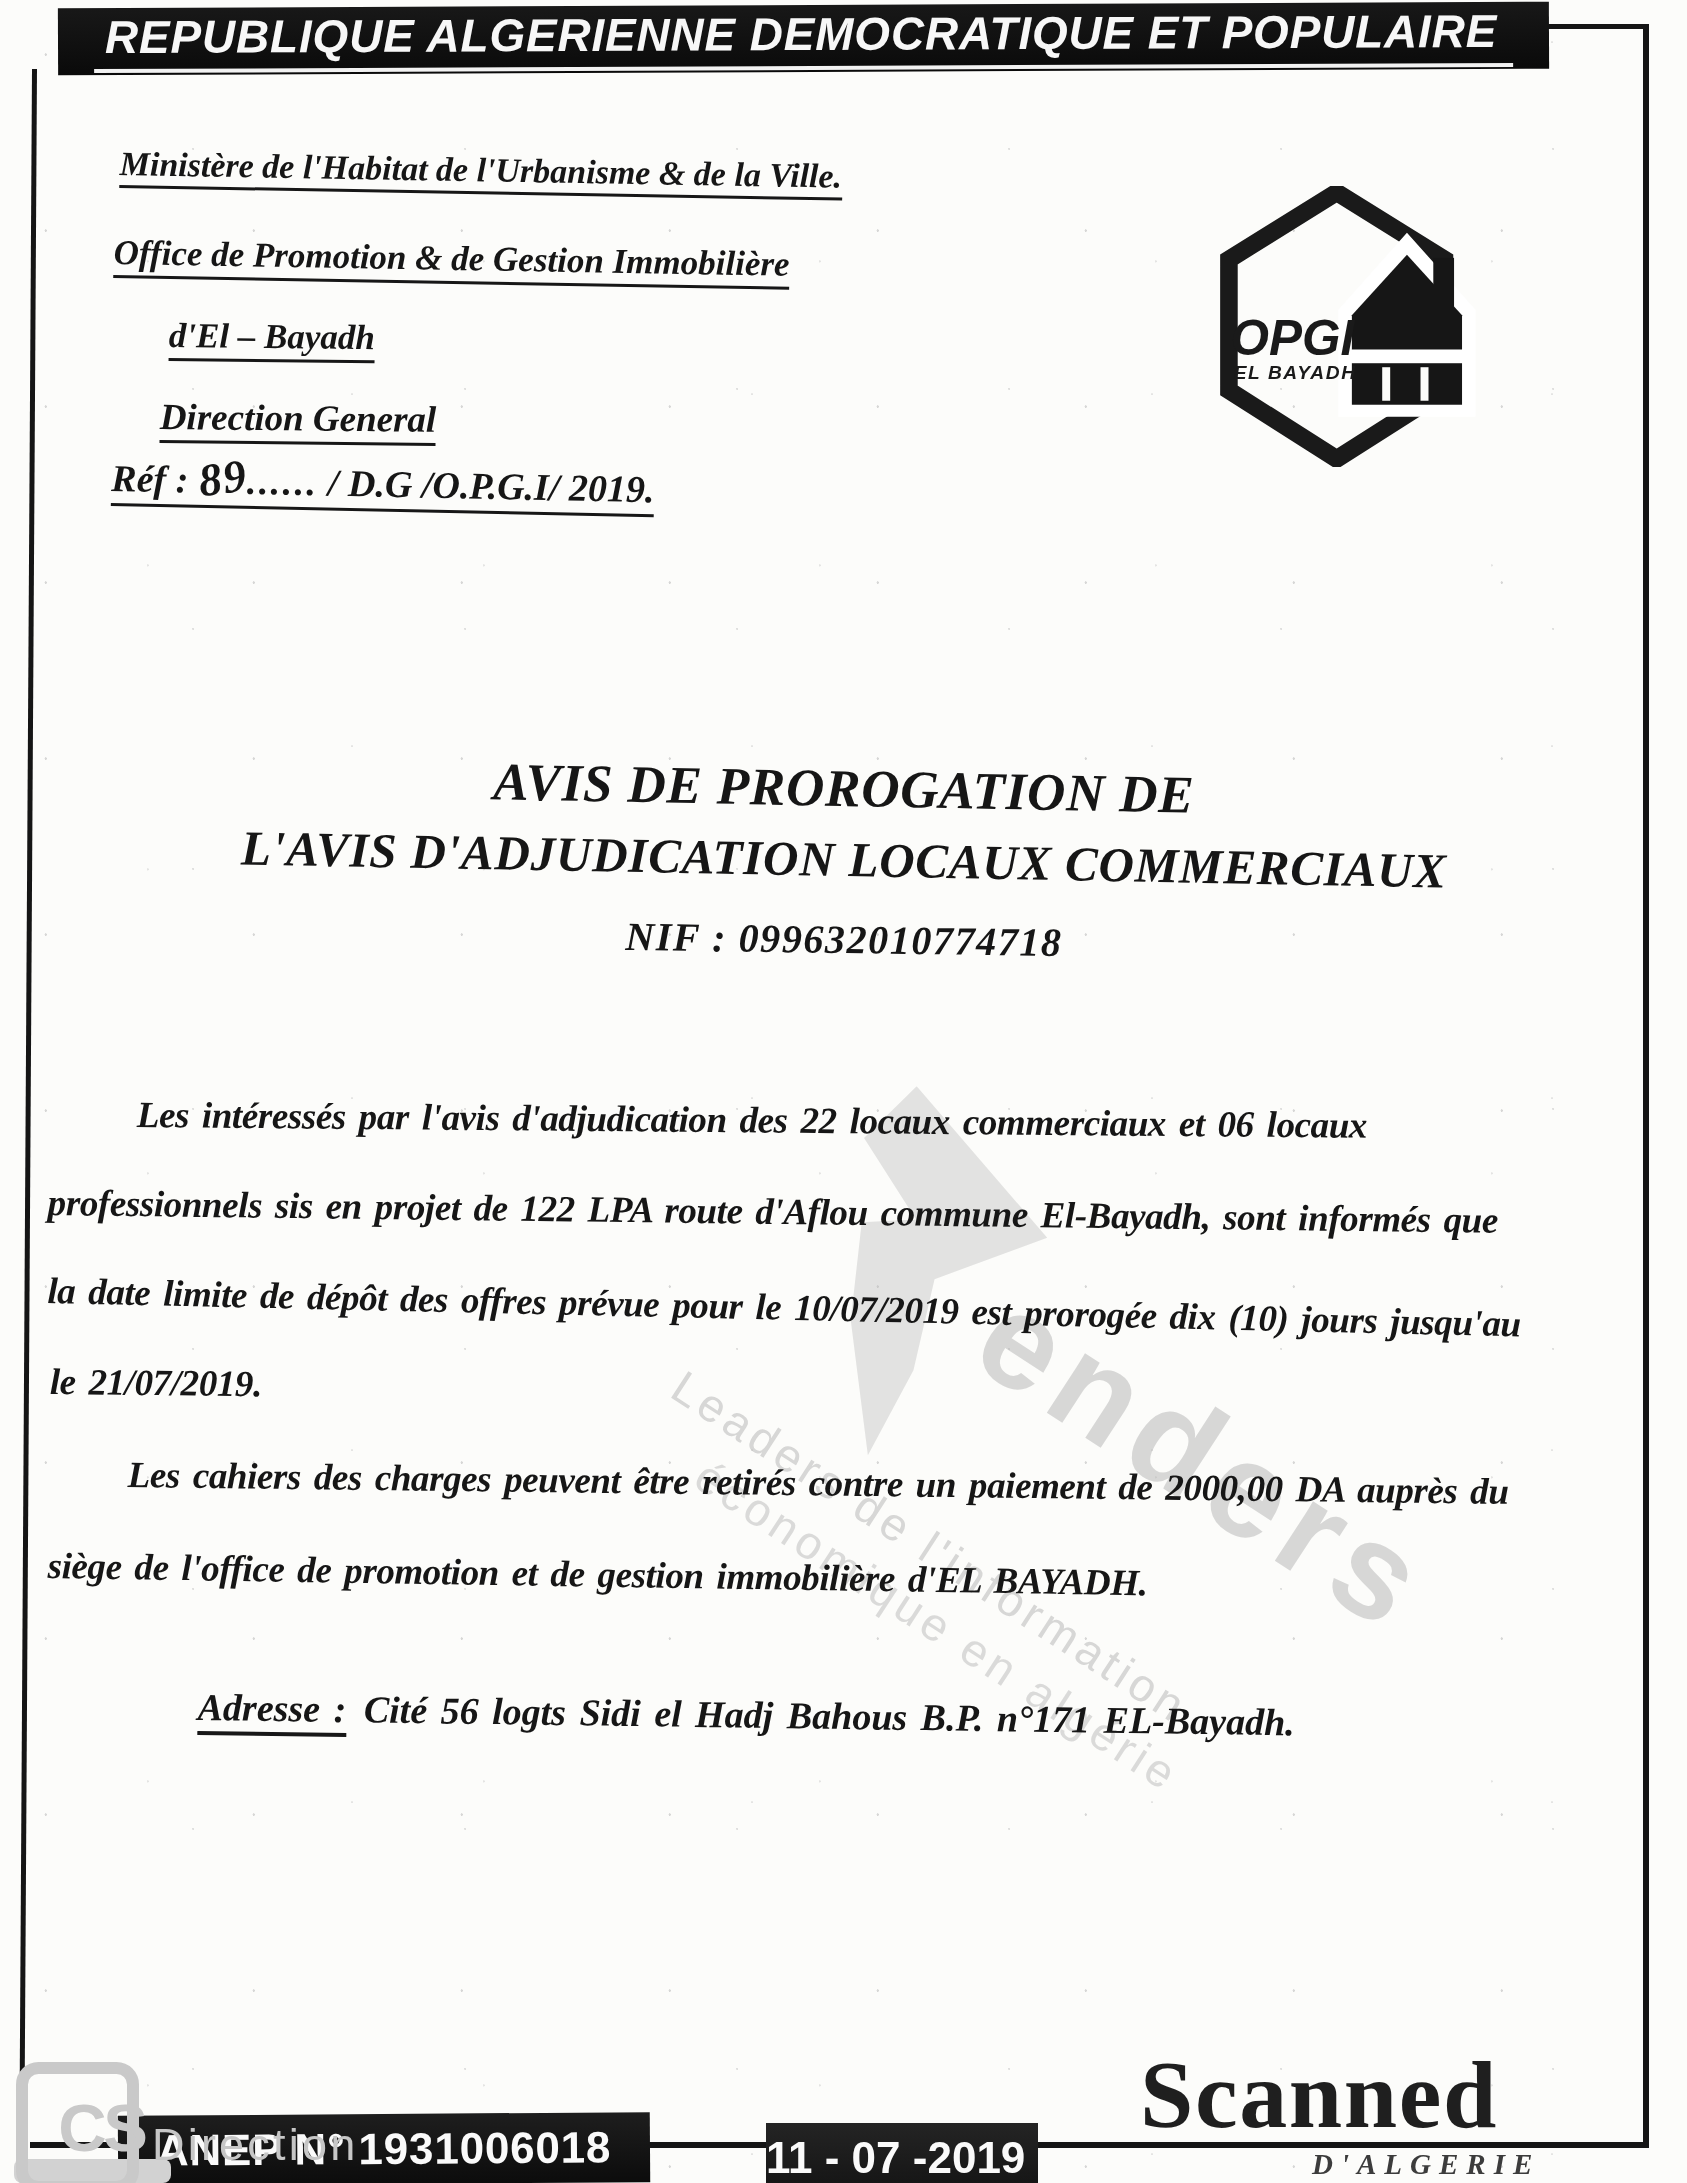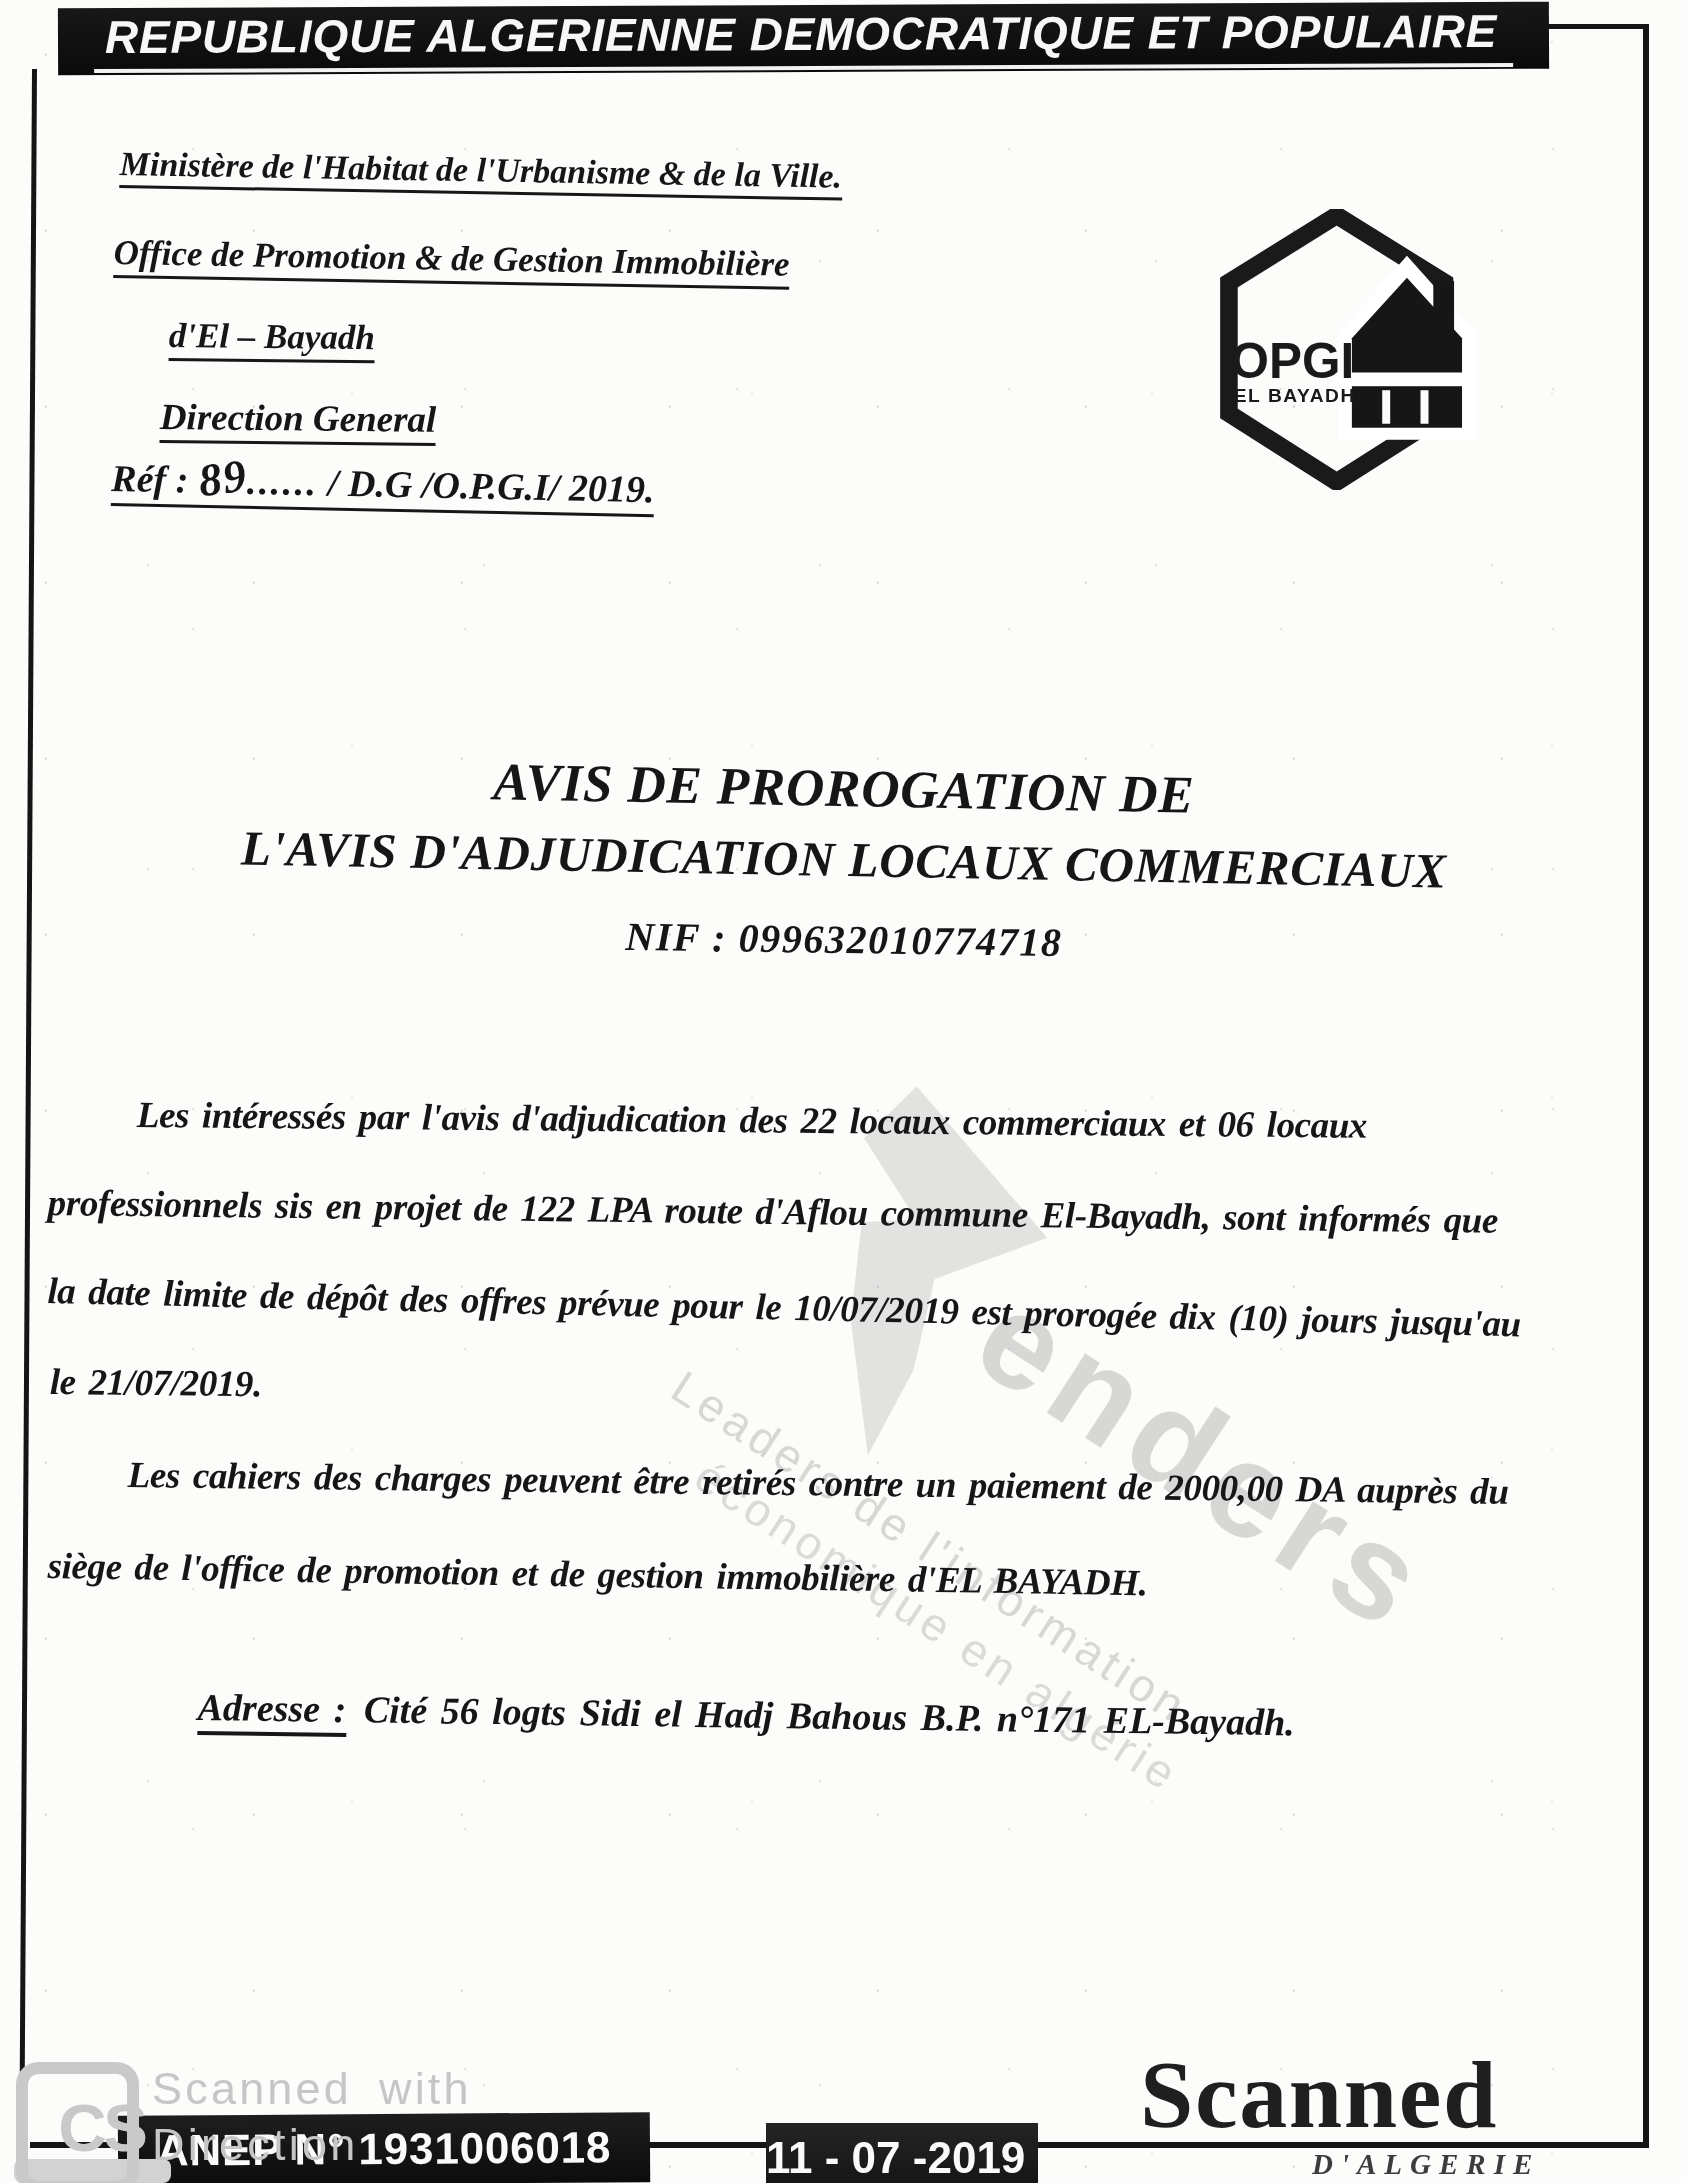--- a/index.html
+++ b/index.html
@@ -36,21 +36,21 @@
   .h-office{left:114px;top:233px;font-size:35px;transform:rotate(1deg);}
   .h-city{left:169px;top:316px;font-size:35px;transform:rotate(.6deg);}
   .h-direction{left:160px;top:395px;font-size:37px;transform:rotate(.6deg);}
   .h-ref{left:112px;top:449px;font-size:38px;font-style:italic;font-weight:bold;transform:rotate(1.2deg);transform-origin:left top;}
   .h-ref > span.wrap{border-bottom:3.2px solid #171717;padding-bottom:4px;}
   .ref-hand{display:inline-block;font-size:46px;transform:rotate(-9deg);letter-spacing:1.6px;}
   .ref-dots{letter-spacing:2.4px;}
   .ref-year{font-weight:bold;}
 
   
-  .logo{left:1181px;top:209px;width:313px;height:281px;z-index:2;}
+  .logo{left:1181px;top:186px;width:313px;height:281px;z-index:2;font-style:italic;}
 
   
   .title-line{left:0;width:100%;text-align:center;font-style:italic;font-weight:bold;letter-spacing:0.8px;}
   .t1{top:758px;font-size:53px;transform:rotate(1.1deg);}
   .t2{top:831px;font-size:49px;transform:rotate(1.1deg);}
   .t-nif{top:916px;font-size:40px;transform:rotate(.8deg);letter-spacing:1.6px;}
 
   
   .bline{font-style:italic;font-weight:bold;font-size:37px;letter-spacing:-0.4px;word-spacing:4px;
     transform-origin:left top;z-index:1;}
@@ -173,17 +173,16 @@
   <div class="abs date-box">
     <span>11 - 07 -2019</span>
   </div>
   <div class="abs jeunesse">Scanned</div>
   <div class="abs dalgerie">D'ALGERIE</div>
 
   <div class="abs cs-box">
     <span>CS</span>
   </div>
   <div class="abs cs-tab"></div>
-  <div class="abs cs-t1">Scanned with</div>
   <div class="abs cs-t2">Direction</div>
 
 </div>
 
 
 </body></html>

